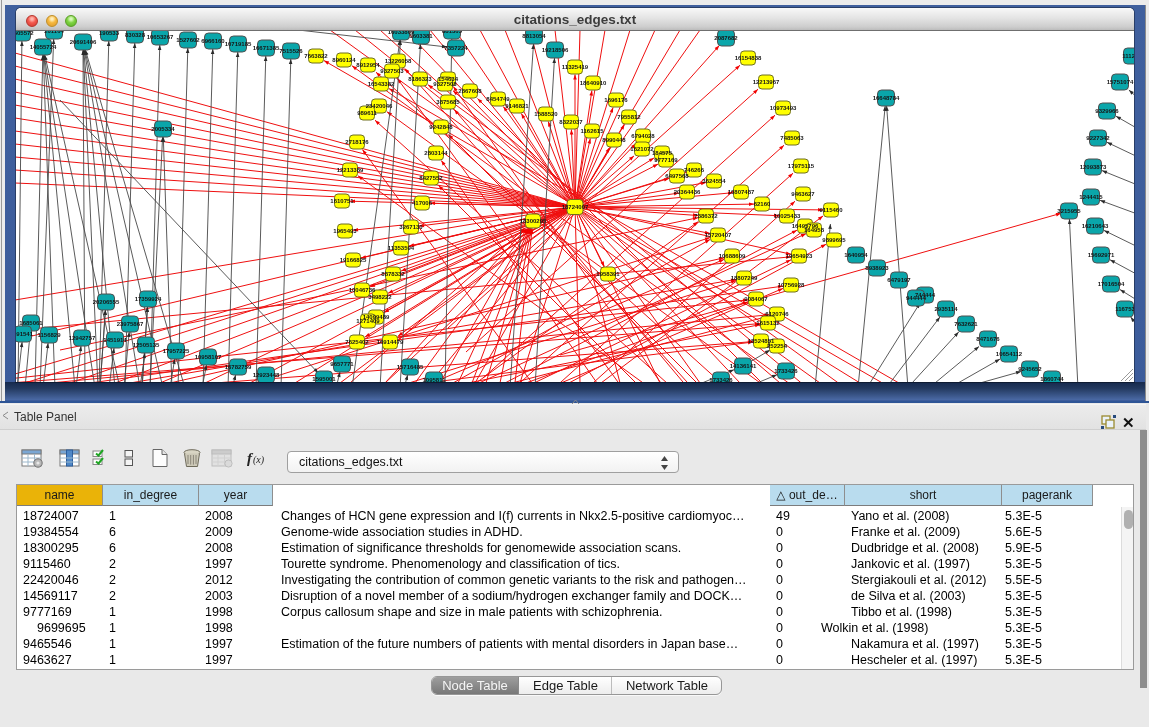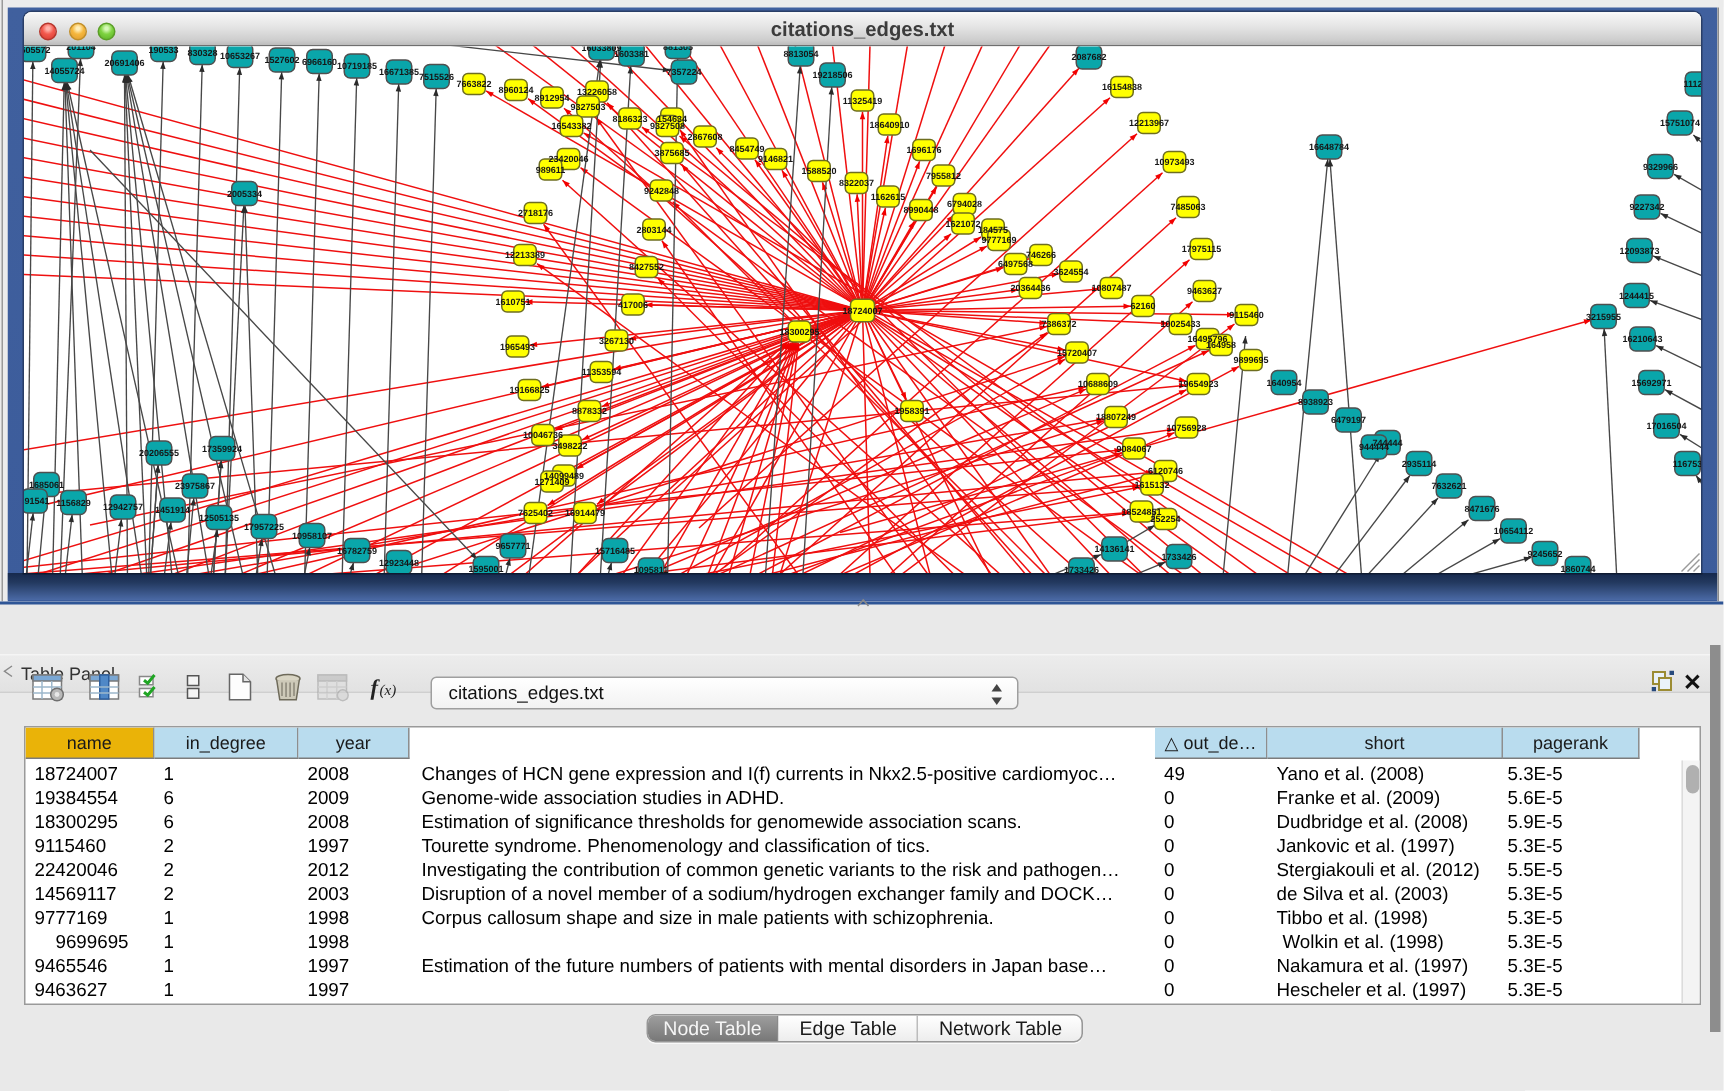--- a/index.html
+++ b/index.html
@@ -26,21 +26,21 @@
 #titlebar span.t { font-size:13.5px; font-weight:bold; color:#3c3c3c; line-height:22px; }
 .tl { position:absolute; top:7px; width:12px; height:12px; border-radius:50%; }
 #tl-r { left:10px; background:radial-gradient(circle at 50% 30%, #ffb3ab 12%, #f3594e 45%, #d33a30); border:1px solid #b5352c;}
 #tl-y { left:30px; background:radial-gradient(circle at 50% 30%, #ffeeba 12%, #f5b73d 45%, #dd9a2f); border:1px solid #c08e28;}
 #tl-g { left:49px; background:radial-gradient(circle at 50% 30%, #d6f8b8 12%, #7ed341 45%, #5aaf25); border:1px solid #5b9e28;}
 
 
 #panel { position:absolute; left:0; top:401px; width:1149px; height:326px; background:#e9e9e9; }
 #paneltop { position:absolute; left:0; top:0; width:1149px; height:2px; background:#2e5596; }
 #phead { position:absolute; left:0; top:3px; width:1146px; height:26px;
-  background:linear-gradient(#ececec,#e2e2e2); border-top:1px solid #f5f5f5; border-bottom:1px solid #cfcfcf;margin-top:32px; }
+  background:linear-gradient(#ececec,#e2e2e2); border-top:1px solid #f5f5f5; border-bottom:1px solid #cfcfcf; }
 #phead .title { position:absolute; left:14px; top:5px; font-size:12px; color:#333; }
 #float-ic { position:absolute; left:1101px; top:10px; width:15px; height:14px; }
 #close-ic { position:absolute; left:1122px; top:9px; width:16px; height:16px; font-size:15px; font-weight:bold; color:#111; }
 #toolbar { position:absolute; left:0; top:29px; width:1149px; height:53px; }
 #combo { position:absolute; left:287px; top:21px; width:392px; height:22px;
   background:linear-gradient(#ffffff,#f2f2f2); border:1px solid #9f9f9f; border-radius:4px; }
 #combo .txt { position:absolute; left:11px; top:3px; font-size:12.5px; color:#111; }
 #combo .arr { position:absolute; right:10px; top:1px; font-size:11px; color:#333; }
 
 #tblbox { position:absolute; left:16px; top:83px; width:1118px; height:186px;
@@ -899,21 +899,21 @@
         <span style="left:264px">Corpus callosum shape and size in male patients with schizophrenia.</span>
         <span style="left:759px">0</span>
         <span style="left:834px">Tibbo et al. (1998)</span>
         <span style="left:988px">5.3E-5</span>
       </div>
 <div class="trow" style="top:136px">
         <span style="left:20px">9699695</span>
         <span style="left:92px">1</span>
         <span style="left:188px">1998</span>
         <span style="left:759px">0</span>
-        <span style="left:838px">Wolkin et al. (1998)</span>
+        <span style="left:804px">Wolkin et al. (1998)</span>
         <span style="left:988px">5.3E-5</span>
       </div>
 <div class="trow" style="top:152px">
         <span style="left:6px">9465546</span>
         <span style="left:92px">1</span>
         <span style="left:188px">1997</span>
         <span style="left:264px">Estimation of the future numbers of patients with mental disorders in Japan base…</span>
         <span style="left:759px">0</span>
         <span style="left:834px">Nakamura et al. (1997)</span>
         <span style="left:988px">5.3E-5</span>

